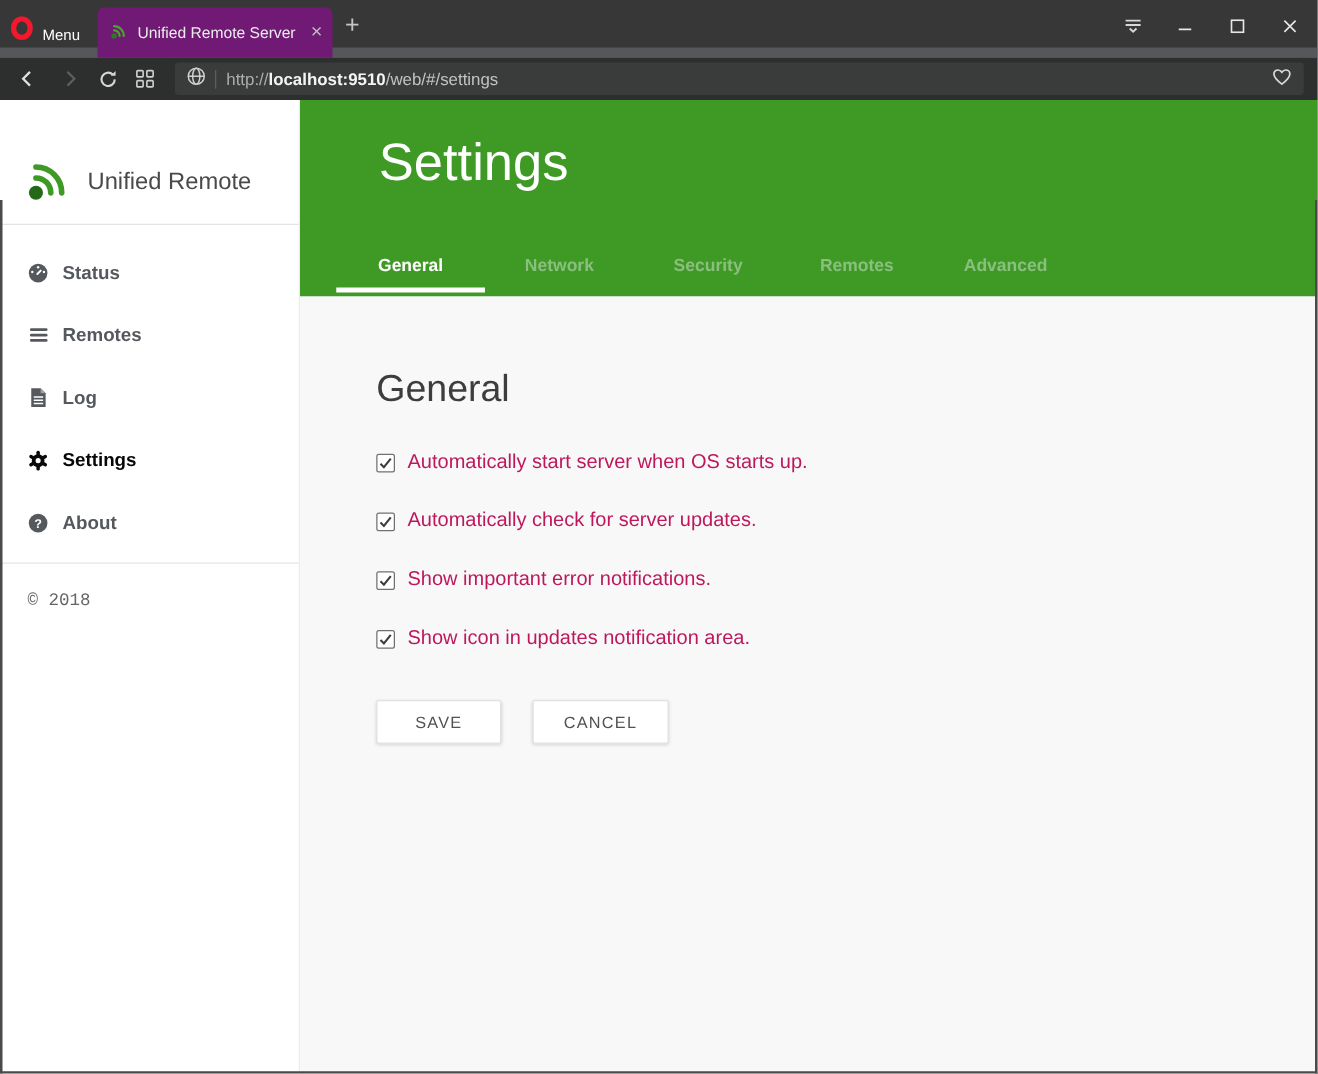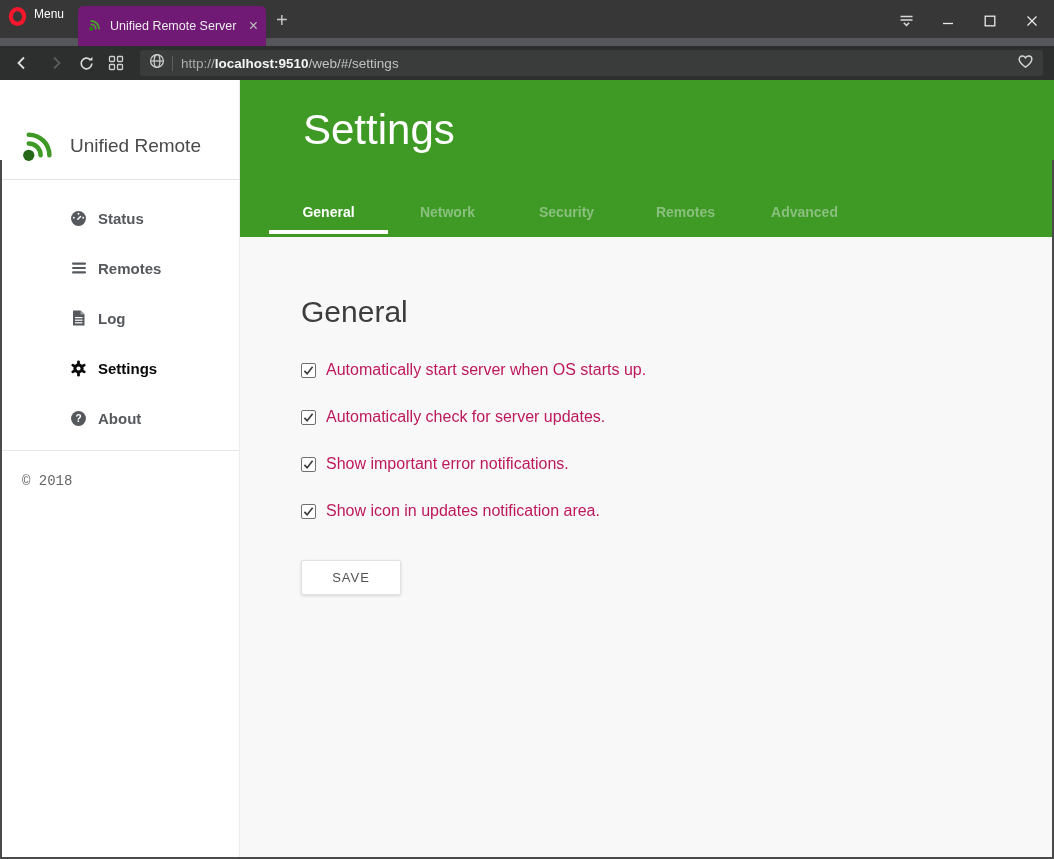--- a/index.html
+++ b/index.html
@@ -3,21 +3,21 @@
 <meta charset="utf-8">
 <style>
   * { margin:0; padding:0; box-sizing:border-box; }
   html,body { background:#222; }
   body { font-family:"Liberation Sans", sans-serif; }
   .window { position:relative; width:1054px; height:859px; background:#fff; overflow:hidden; }
 
   
   .tabbar { position:absolute; top:0; left:0; right:0; height:46px; background:#373737; }
   .tabbar-strip { position:absolute; left:0; right:0; bottom:0; height:8px; background:#55575a; }
-  .menu-btn { position:absolute; left:8px; top:7px; height:28px; display:flex; align-items:flex-start; gap:7px; color:#fff; font-size:12px; cursor:default; }
+  .menu-btn { position:absolute; left:8px; top:7px; height:28px; display:flex; align-items:flex-end; gap:7px; color:#fff; font-size:12px; cursor:default; }
   .tab { position:absolute; left:78px; top:6px; width:188px; height:40px; background:#701a75; border-radius:5px 5px 0 0; display:flex; align-items:center; gap:7px; padding:0 8px 0 10px; color:#ececec; font-size:12.5px; }
   .tab-title { flex:1; white-space:nowrap; overflow:hidden; }
   .tab-close { color:#bdbdbd; font-size:16px; line-height:14px; }
   .newtab { position:absolute; left:276px; top:9px; color:#c6c6c6; font-size:20px; font-weight:normal; }
   .win-controls { position:absolute; right:14px; top:2px; height:38px; display:flex; align-items:center; gap:26px; }
   .win-controls .wc { width:16px; height:16px; display:flex; align-items:center; justify-content:center; }
 
   .toolbar { position:absolute; top:46px; left:0; right:0; height:34px; background:#2d2f2f;padding-left:16px; }
   .nav-ic { position:absolute; top:9px; width:16px; height:16px; }
   .urlbar { position:absolute; left:140px; right:11px; top:4px; height:26px; background:#3a3c3c; border-radius:3px; display:flex; align-items:center; padding:0 9px; }
@@ -30,21 +30,21 @@
   
   .main { position:absolute; top:80px; left:0; right:0; bottom:0; background:#f8f8f8; }
   .edge { position:absolute; background:#4a4a4a; z-index:9; }
   .edge-l { left:0; top:80px; bottom:0; width:2px; }
   .edge-r { right:0; top:80px; bottom:0; width:2px; }
   .edge-b { left:0; right:0; bottom:0; height:2px; }
 
   .sidebar { position:absolute; left:0; top:0; width:240px; bottom:0; background:#fff; border-right:1px solid #ececec; }
   .brand { height:68px; display:flex; align-items:center; gap:10px; padding-left:20px; border-bottom:1px solid #e4e4e4;margin-top:32px; }
   .brand-name { font-size:19px; color:#4a4a4a; }
-  .nav { padding-top:13px;padding-left:48px; }
+  .nav { padding-top:13px; }
   .nav-item { height:50px; display:flex; align-items:center; gap:11px; padding-left:22px; font-size:15px; font-weight:bold; color:#55585c; cursor:pointer; }
   .nav-item .nico { width:17px; height:17px; flex:0 0 17px; display:flex; align-items:center; justify-content:center; }
   .nav-item.active { color:#070707; }
   .side-divider { border-top:1px solid #e6e6e6; margin-top:7px; }
   .copyright { padding:22px 0 0 22px; font-size:14px; color:#666;font-family:Liberation Mono, monospace; }
 
   .page { position:absolute; left:240px; top:0; right:0; bottom:0; background:#f8f8f8; }
   .page-header { position:relative; height:157px; background:#3e9a25; }
   .page-title { position:absolute; left:63px; top:26px; font-size:42px; font-weight:normal; color:#fff; }
   .tabs { position:absolute; left:29px; bottom:0; display:flex; }
@@ -291,20 +291,21 @@
               <svg width="11" height="11" viewBox="0 0 12 12">
                   <path d="M1.5 6.5 4.5 9.5 10.5 2" fill="none" stroke="#3d3d3d" stroke-width="1.8"></path>
                 </svg>
             </span>
             <span class="opt-label">Show icon in updates notification area.</span>
           </div>
         </div>
 
         <div class="actions">
           <button class="btn">SAVE</button>
+          <button class="btn">CANCEL</button>
         </div>
       </div>
     </div>
 
     <div class="edge edge-l"></div>
     <div class="edge edge-r"></div>
     <div class="edge edge-b"></div>
   </div>
 </div>
 

